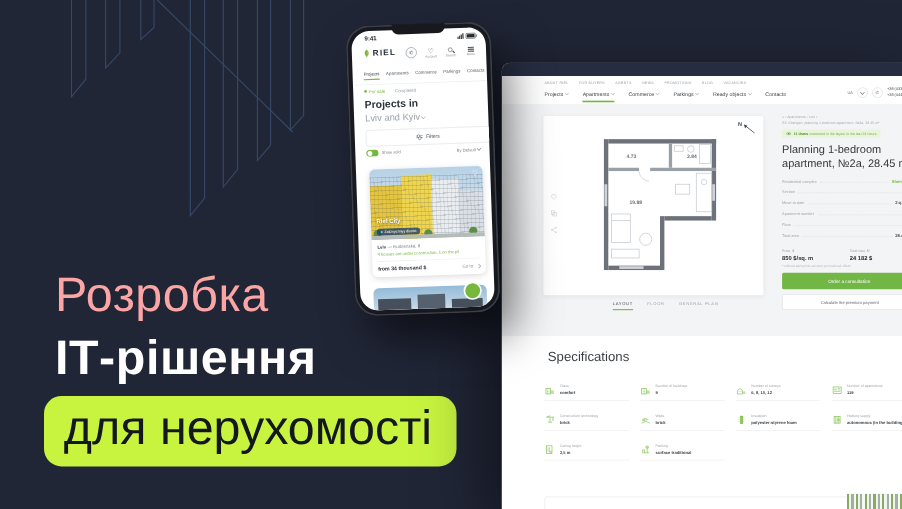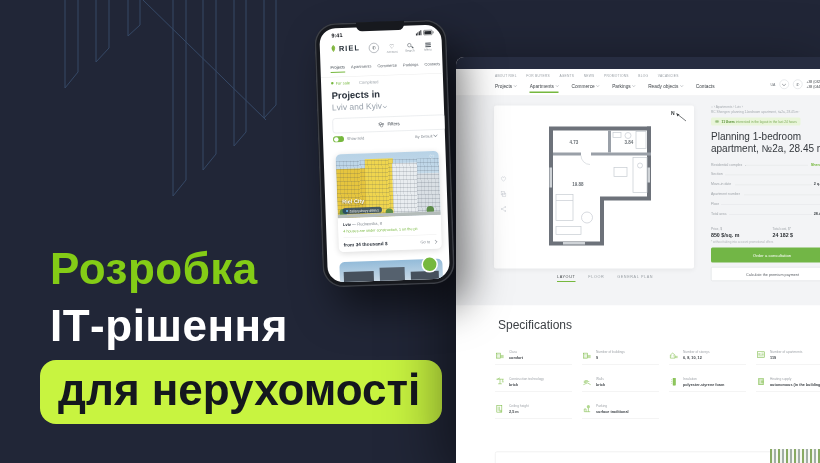--- a/index.html
+++ b/index.html
@@ -1,24 +1,24 @@
 <!DOCTYPE html>
 <html><head>
 <meta charset="utf-8">
 <style>
   html,body{margin:0;padding:0}
   body{position:relative;width:820px;height:463px;overflow:hidden;background:#212637;
        font-family:"Liberation Sans","DejaVu Sans",sans-serif;-webkit-font-smoothing:antialiased}
 
   
   .deco{position:absolute;left:30px;top:0}
-  .hero-l1{position:absolute;left:50px;top:244px;font-size:44px;font-weight:700;color:#84cc16;letter-spacing:.5px}
+  .hero-l1{position:absolute;left:50px;top:244px;font-size:44px;font-weight:400;color:#fca5a5;letter-spacing:.5px}
   .hero-l2{position:absolute;left:50px;top:301px;font-size:44px;font-weight:600;color:#fff;letter-spacing:.5px}
   .hero-pill{position:absolute;left:40px;top:360px;background:#c8f440;color:#14171e;
-             font-size:44px;font-weight:700;padding:5px 22px 9px 18px;border-radius:16px;white-space:nowrap}
+             font-size:44px;font-weight:400;padding:5px 22px 9px 18px;border-radius:16px;white-space:nowrap}
 
   
   .phone-wrap{position:absolute;left:314px;top:24px;width:132px;height:264px;z-index:5}
   .phone{position:relative;width:264px;height:528px;transform:rotate(-2deg) scale(.5);transform-origin:0 0;
          background:#17191e;border-radius:42px;
          box-shadow:26px 44px 80px rgba(0,0,0,.55), inset 0 0 0 3px #3c3f46}
   .screen{position:absolute;left:10px;top:10px;right:10px;bottom:10px;background:#fff;border-radius:32px;overflow:hidden}
   .notch{position:absolute;left:50%;top:0;transform:translateX(-50%);width:96px;height:18px;background:#17191e;border-radius:0 0 12px 12px;z-index:9}
   .p-status{position:absolute;left:24px;top:8px;font-size:11px;font-weight:700;color:#15181d}
   .p-sticons{position:absolute;right:18px;top:10px;display:flex;gap:4px;align-items:center}

